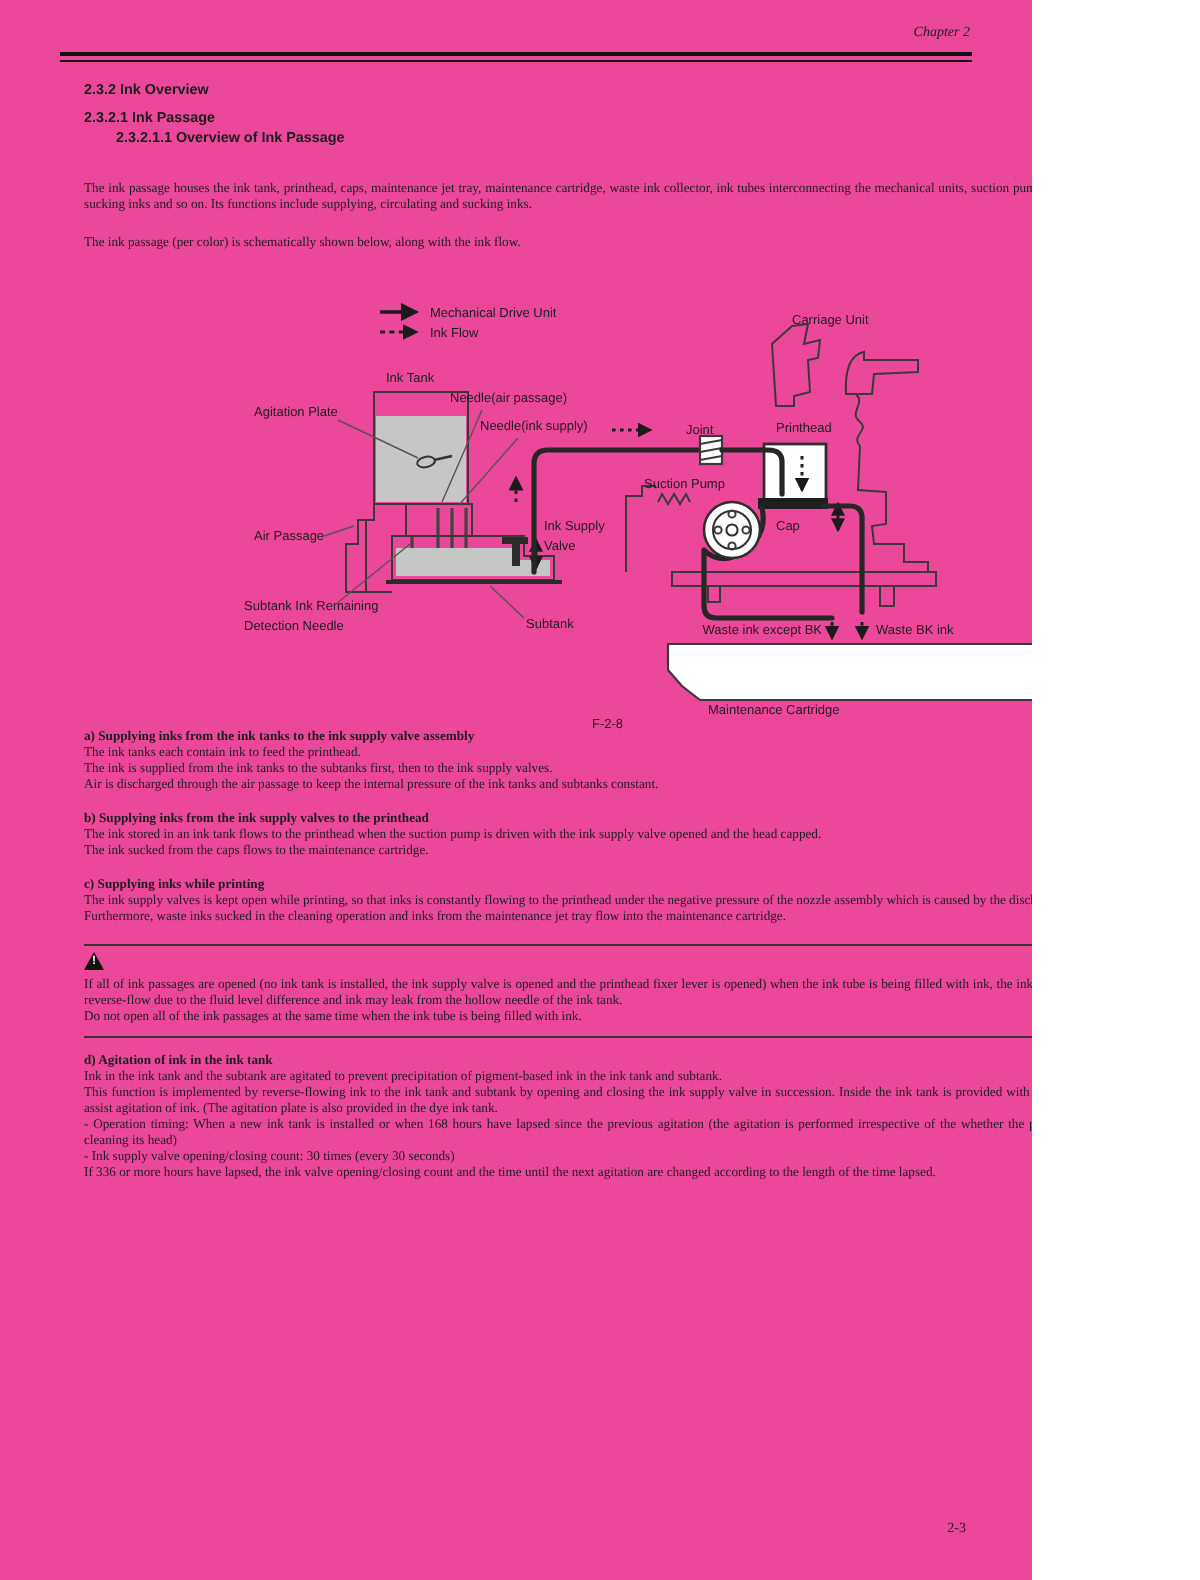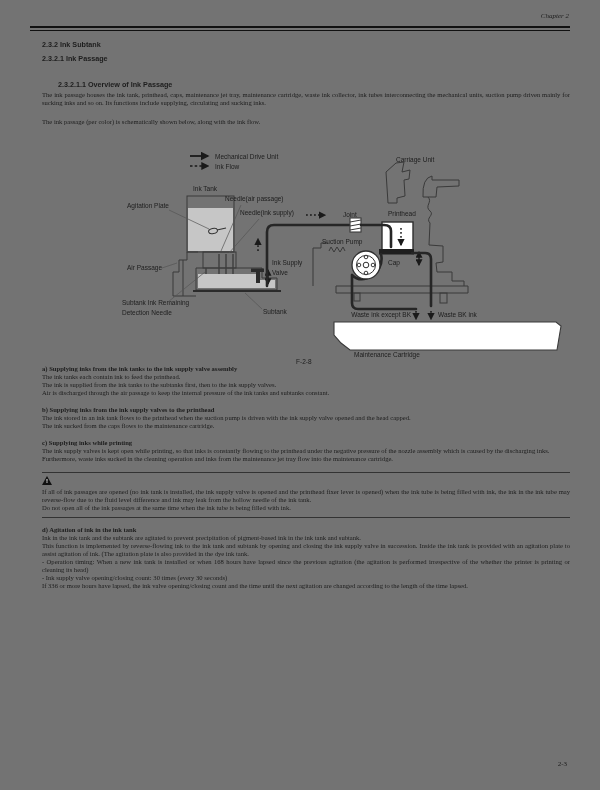--- a/index.html
+++ b/index.html
@@ -1,23 +1,23 @@
 <!DOCTYPE html>
 <html><head>
 <meta charset="utf-8">
 <style>
   html,body{margin:0;padding:0;background:#ffffff;}
-  .page{position:relative;width:600px;height:790px;background:#737373;overflow:hidden;
+  .page{position:relative;width:516px;height:790px;background:#ec4899;overflow:hidden;
         font-family:"Liberation Serif", serif;color:#1d1d1d;}
   .chapter{position:absolute;top:12px;right:31px;font-style:italic;font-size:7px;}
   .headrule{position:absolute;top:26px;left:30px;right:30px;height:2px;
             border-top:2px solid #111;border-bottom:1px solid #111;}
   .h-sans{font-family:"Liberation Sans", sans-serif;font-weight:bold;font-size:7.2px;
           position:absolute;left:42px;}
-  .h1{top:40px;} .h2{top:54px;} .h3{top:80px;padding-left:16px;}
+  .h1{top:40px;} .h2{top:54px;} .h3{top:64px;padding-left:16px;}
   .body-block{position:absolute;left:42px;width:528px;font-size:6.6px;line-height:8px;text-align:justify;}
   .p1{top:91px;} .p2{top:118px;text-align:left;}
   .diagram{position:absolute;top:145px;left:0;width:600px;height:228px;}
   .sections{position:absolute;top:365px;left:42px;width:528px;font-size:6.6px;line-height:8px;}
   .sec{margin-bottom:9px;}
   .sec-h{font-weight:bold;}
   .sec p{margin:0;text-align:justify;}
   .warnbox{border-top:1px solid #333;border-bottom:1px solid #333;padding:3px 0 5px 0;margin-bottom:8px;}
   .warnicon{position:relative;display:inline-block;width:10px;height:9px;margin-bottom:1px;}
   .warnicon .tri{position:absolute;left:0;top:0;width:0;height:0;
@@ -34,21 +34,21 @@
   .grayink{fill:#c6c6c6;stroke:none;}
 </style>
 </head>
 <body>
 
 <div class="page">
 
   <div class="chapter">Chapter 2</div>
   <div class="headrule"></div>
 
-  <div class="h-sans h1">2.3.2 Ink Subtank</div>
+  <div class="h-sans h1">2.3.2 Ink Overview</div>
   <div class="h-sans h2">2.3.2.1 Ink Passage</div>
   <div class="h-sans h3">2.3.2.1.1 Overview of Ink Passage</div>
 
   <div class="body-block p1">The ink passage houses the ink tank, printhead, caps, maintenance jet tray, maintenance cartridge, waste ink collector, ink tubes interconnecting the mechanical units, suction pump driven mainly for sucking inks and so on. Its functions include supplying, circulating and sucking inks.</div>
   <div class="body-block p2">The ink passage (per color) is schematically shown below, along with the ink flow.</div>
 
   <svg class="diagram" viewBox="0 0 600 228">
     <defs>
       <marker id="ah" viewBox="0 0 6 6" refX="5" refY="3" markerWidth="5" markerHeight="5" orient="auto-start-reverse">
         <path d="M0,0 L6,3 L0,6 Z" fill="#1a1a1a"></path>

